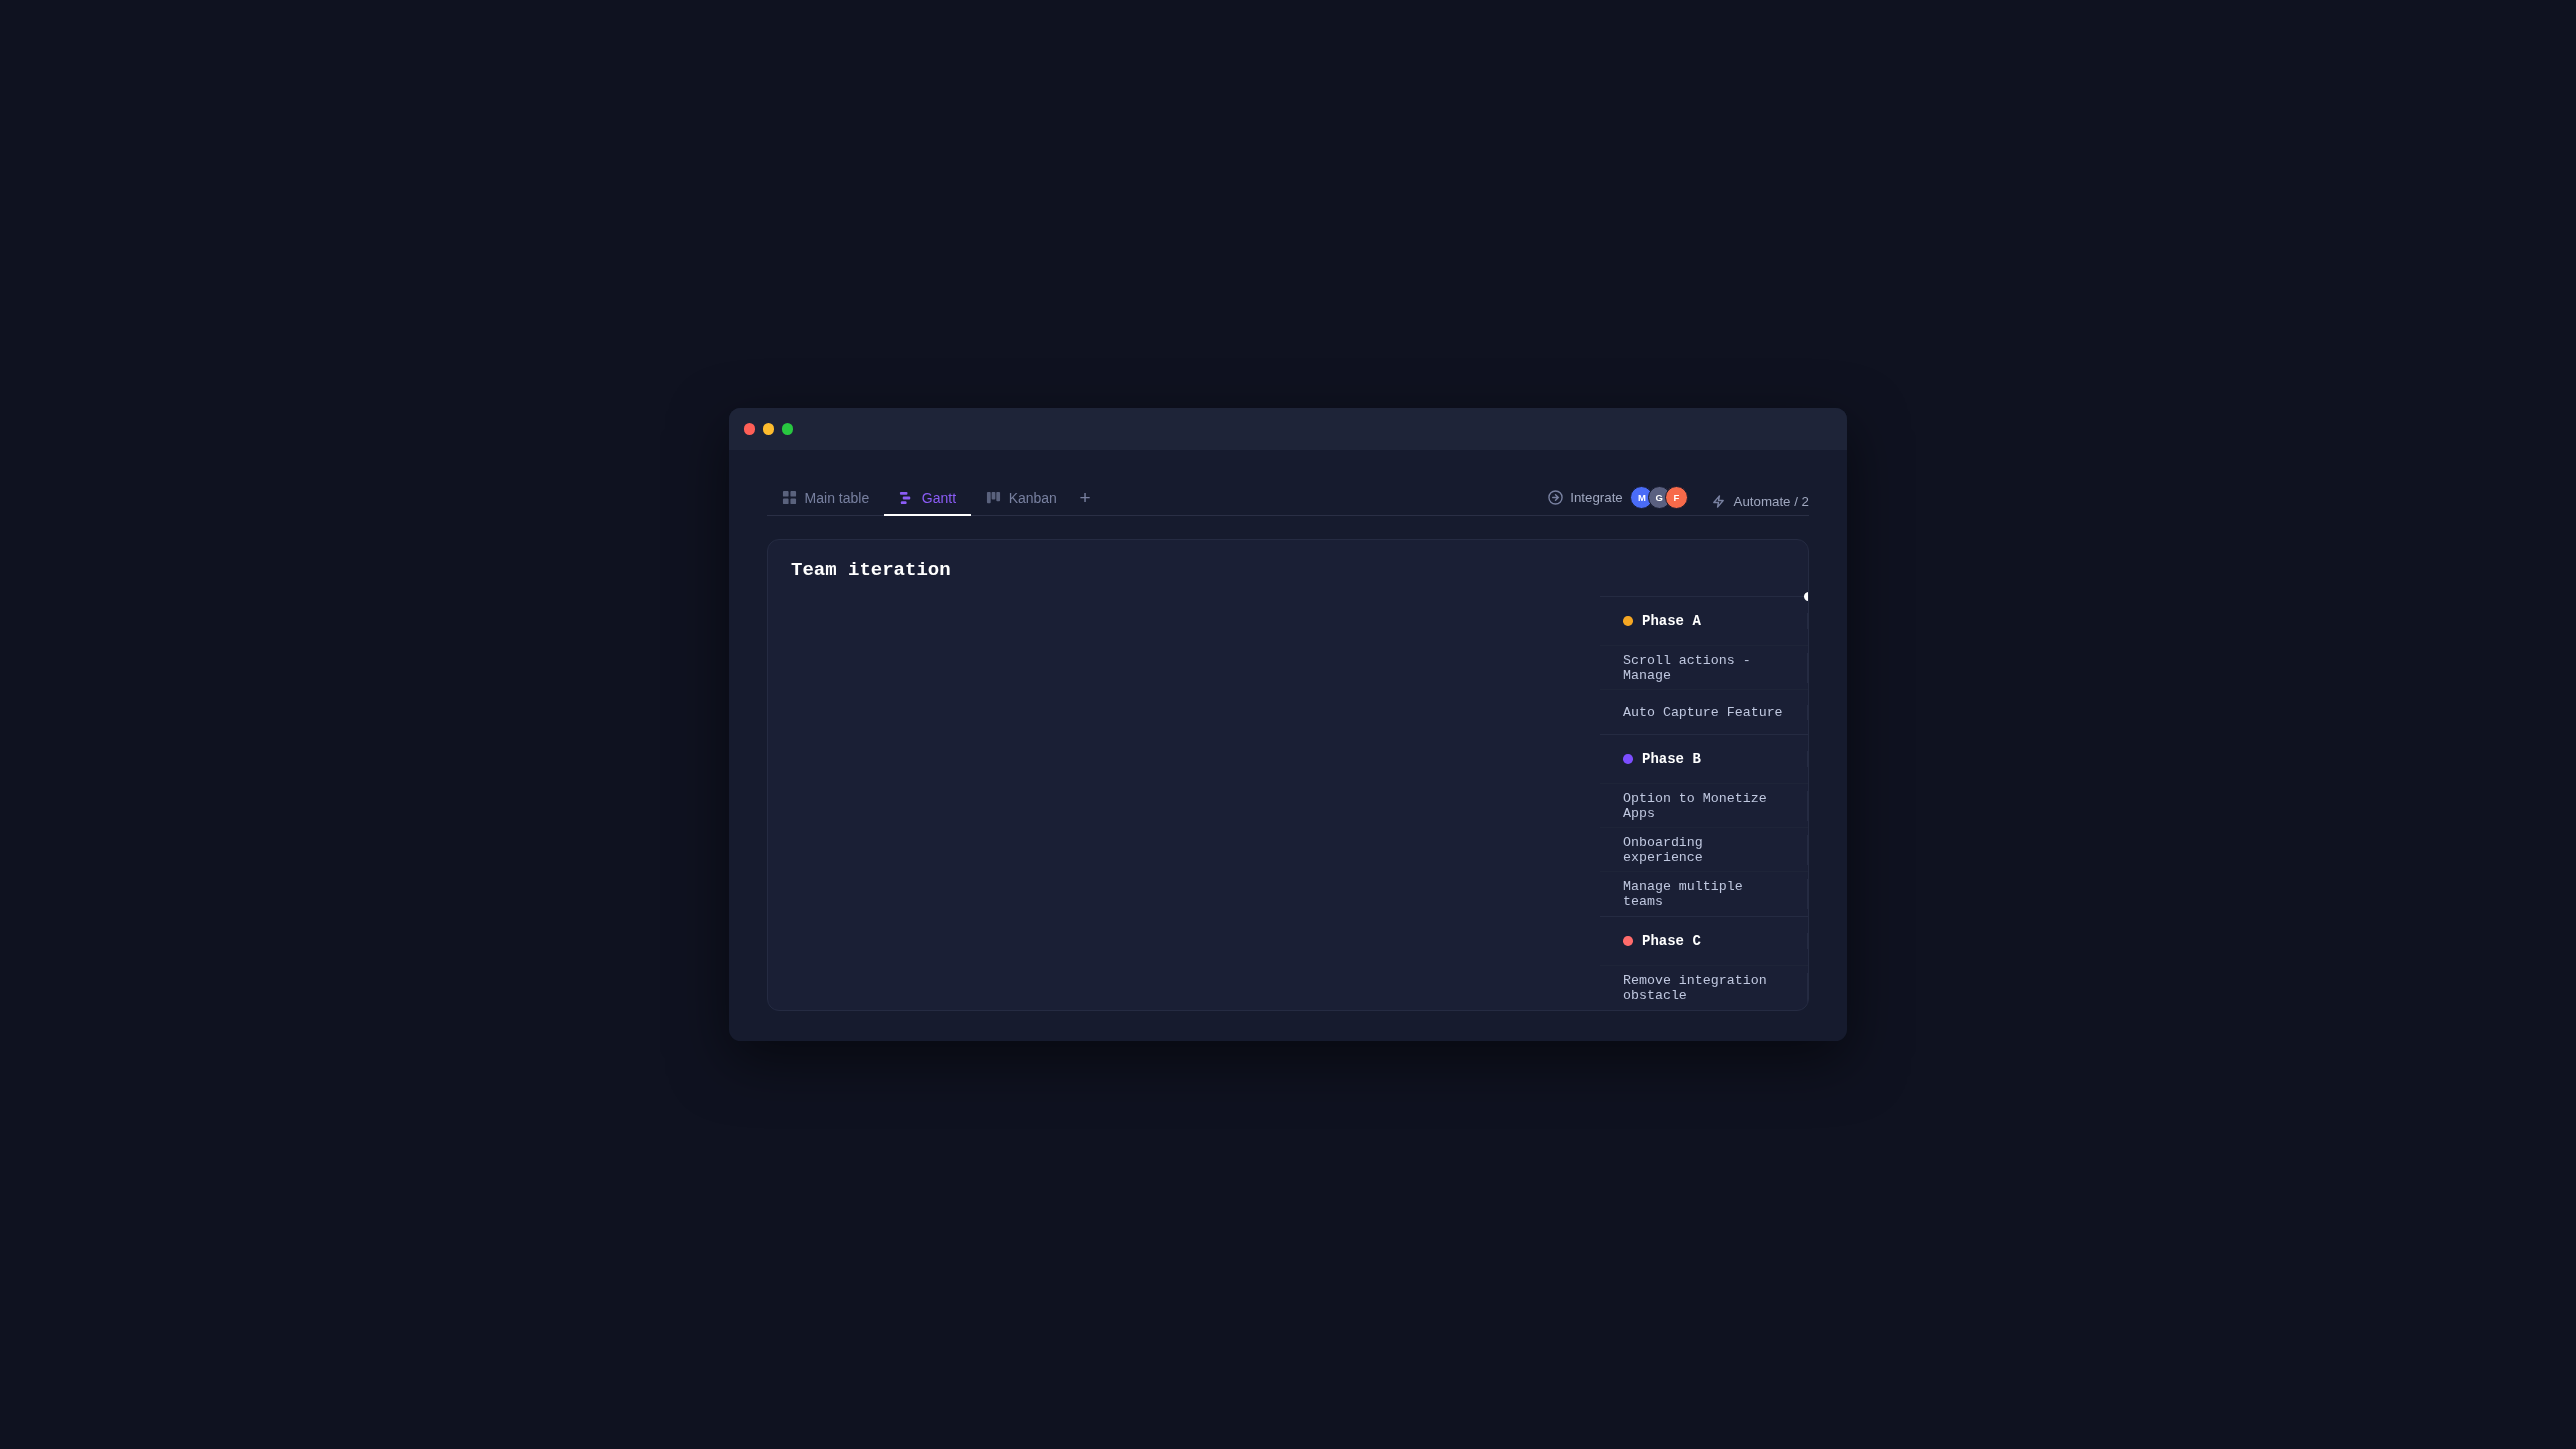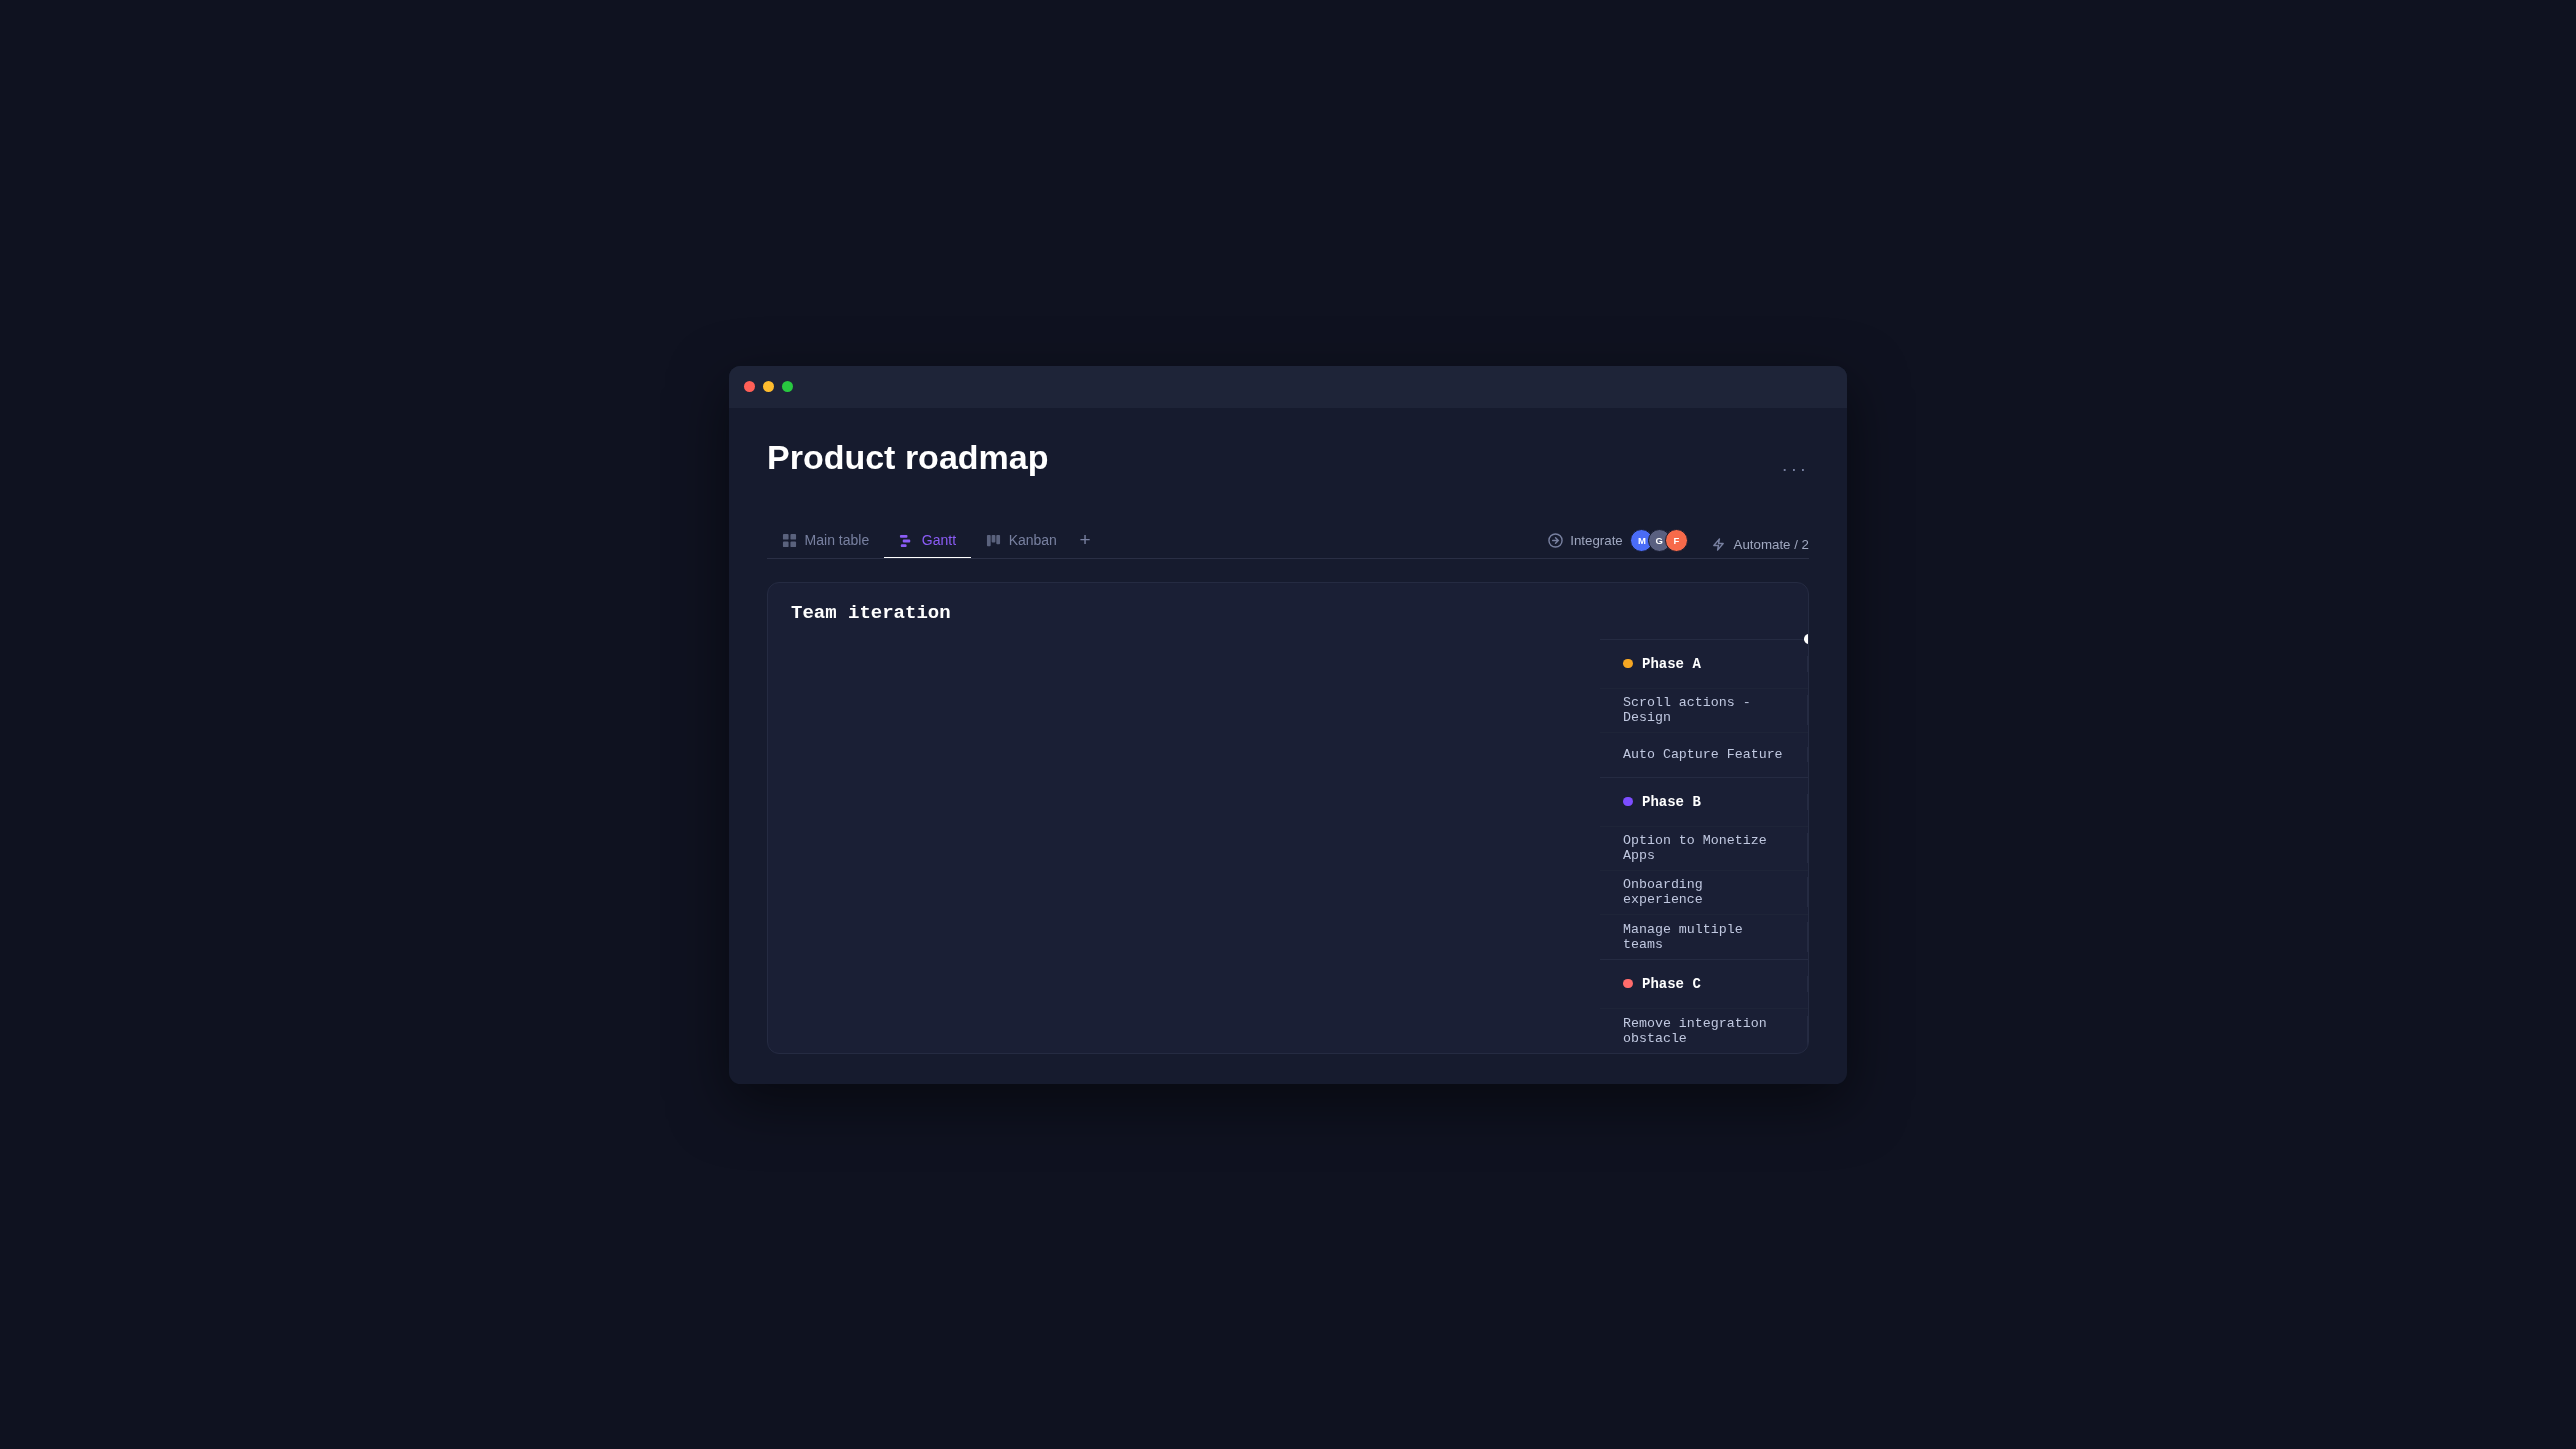--- a/index.html
+++ b/index.html
@@ -235,24 +235,20 @@
 <div class="window">
 
   <div class="titlebar">
     <div class="dot dot-red"></div>
     <div class="dot dot-yellow"></div>
     <div class="dot dot-green"></div>
   </div>
 
   <div class="content">
 
-    <div style="display:flex; align-items:center; justify-content:space-between; margin-bottom:23px;">
-      <h1 class="page-title">Product roadmap</h1>
-      <div style="color:#7880a0; font-size:19px; letter-spacing:2.8px; cursor:pointer;">···</div>
-    </div>
 
     <div class="tabs-bar">
       <div class="tab">
         <svg class="tab-icon" viewBox="0 0 16 16" fill="currentColor">
           <rect x="1" y="1" width="6" height="6" rx="1" opacity="0.7"></rect>
           <rect x="9" y="1" width="6" height="6" rx="1" opacity="0.7"></rect>
           <rect x="1" y="9" width="6" height="6" rx="1" opacity="0.7"></rect>
           <rect x="9" y="9" width="6" height="6" rx="1" opacity="0.7"></rect>
         </svg>
         <span>Main table</span>
@@ -325,21 +321,21 @@
               <div class="today-line" style="left: 37%;">
                 <div class="today-dot"></div>
               </div>
 
               <div class="bar bar-orange" style="left:14%; width:48%; height:5.7px; border-radius:2.8px;"></div>
             </div>
           </div>
 
           <div class="task-row">
             <div class="row-label">
-              <span>Scroll actions - Design</span>
+              <span>Scroll actions - Manage</span>
             </div>
             <div class="gantt-row-area" style="position:relative; height:44px;">
               <div class="grid-lines">
                 <div class="grid-col"></div>
                   <div class="grid-col"></div>
                   <div class="grid-col"></div>
                 <div class="grid-col"></div>
                   <div class="grid-col"></div>
                   <div class="grid-col"></div>
                 <div class="grid-col"></div>

